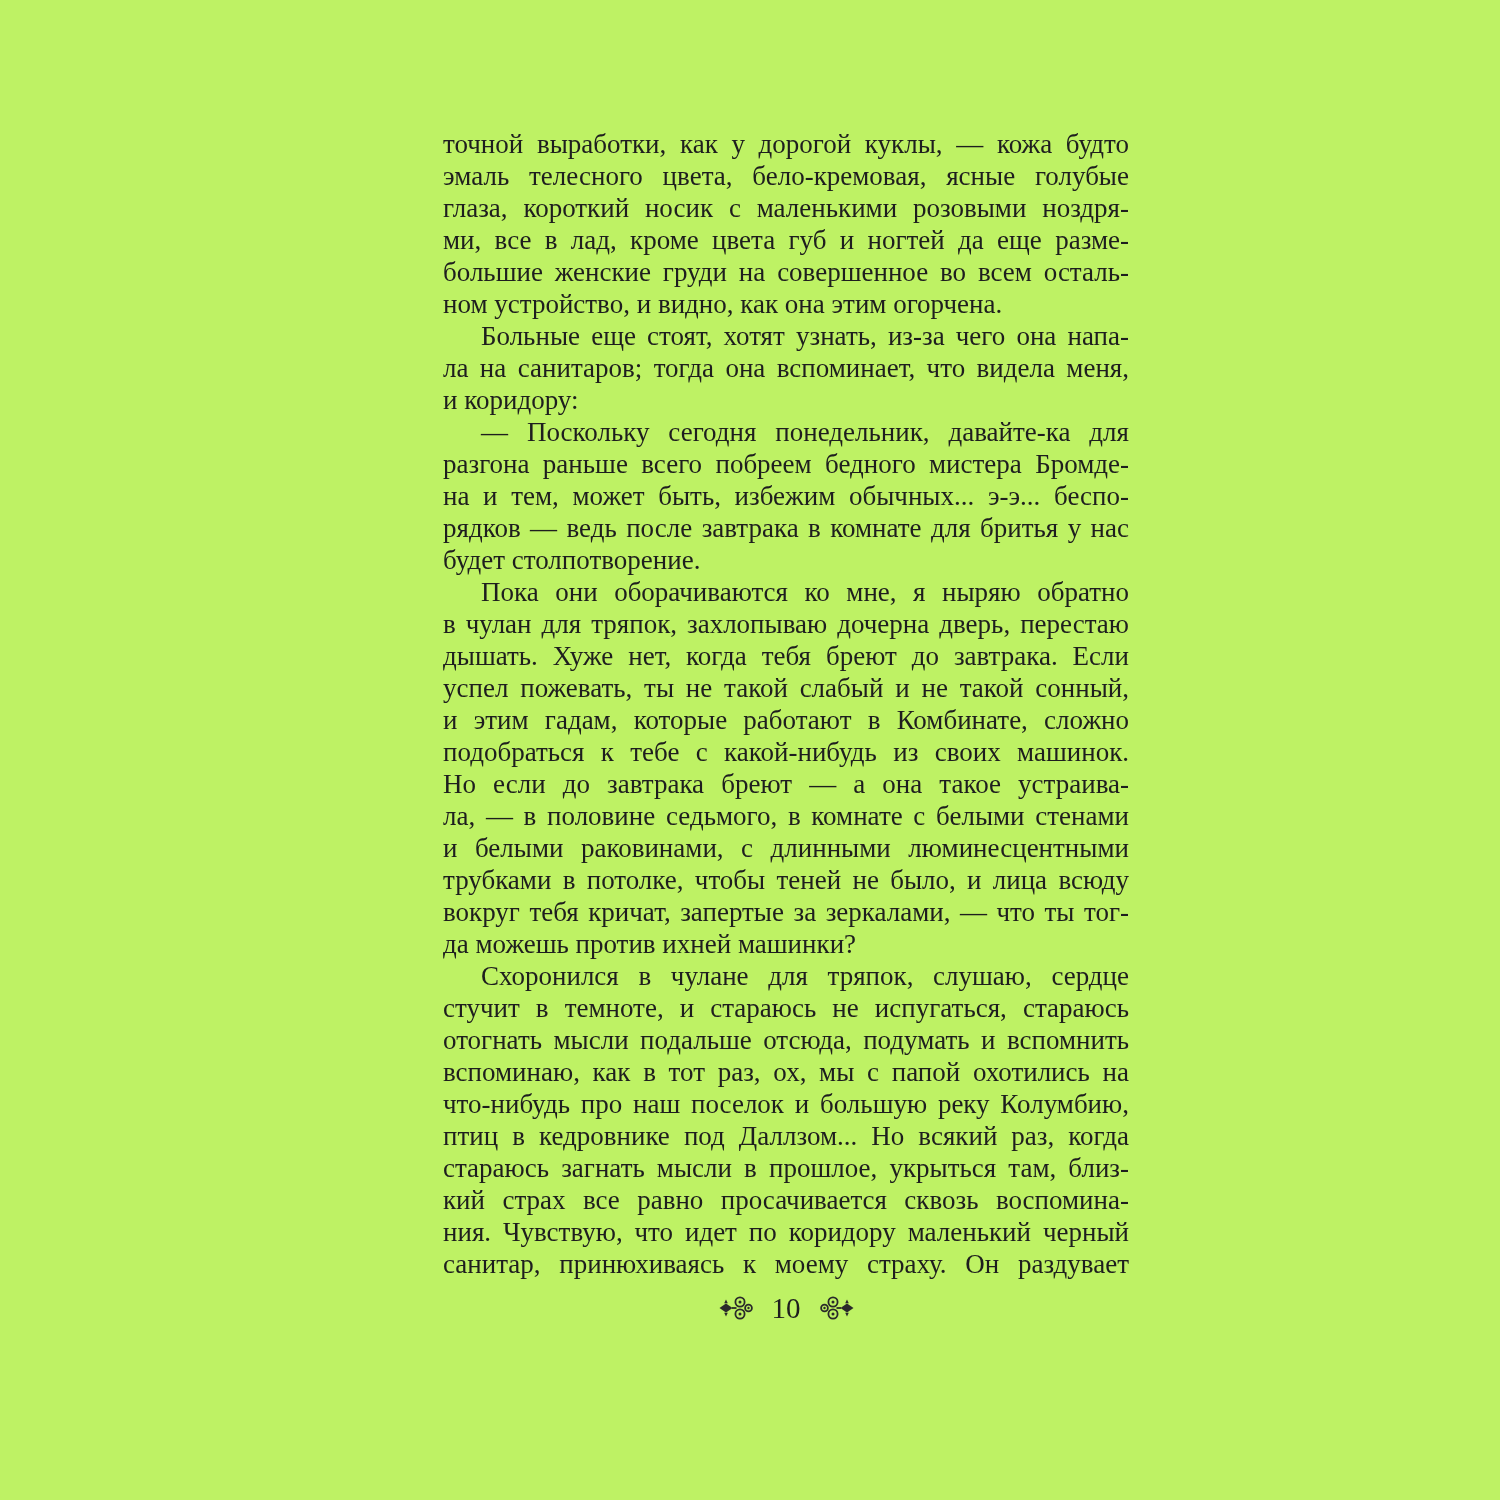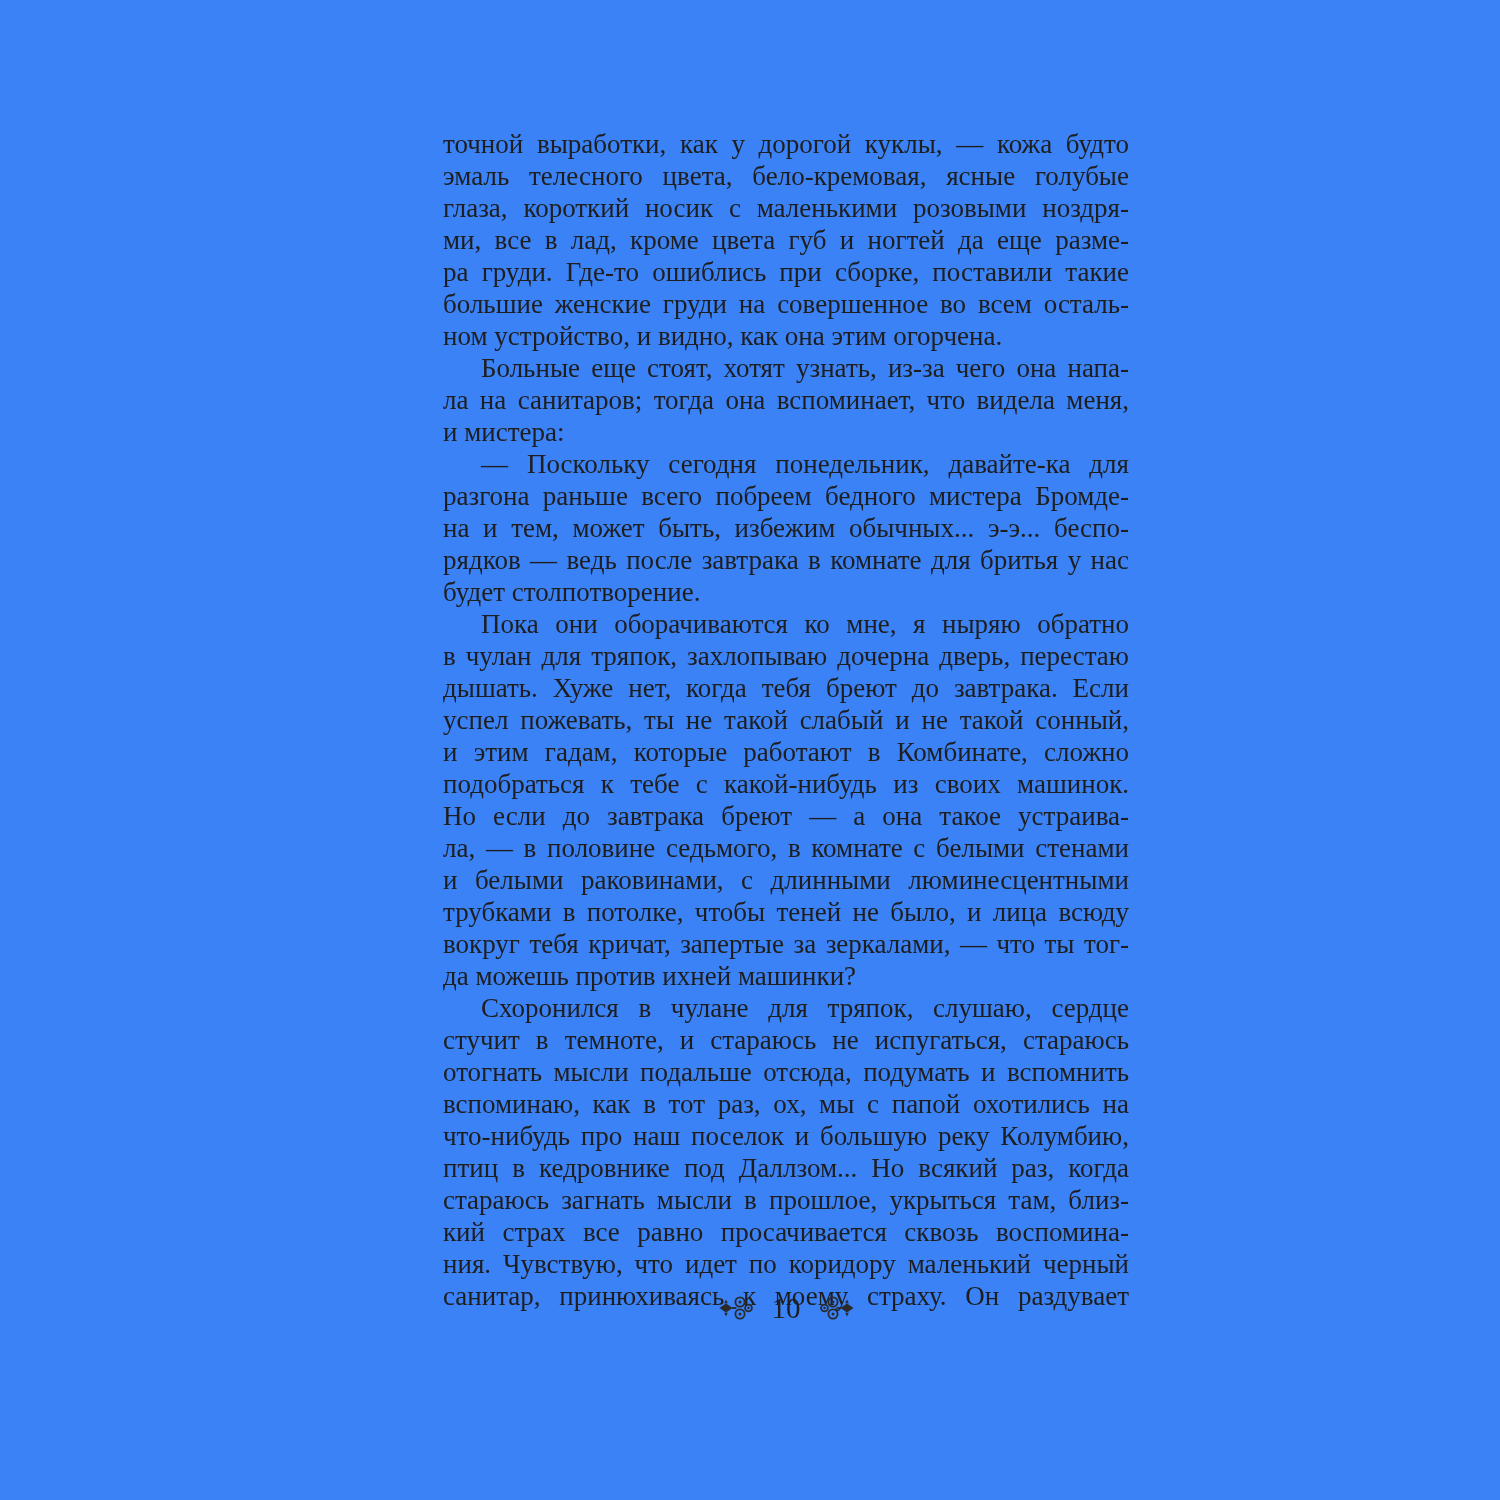--- a/index.html
+++ b/index.html
@@ -70,36 +70,35 @@
   .ornament svg {
     display: block;
   }
   .ornament.right svg {
     transform: scaleX(-1);
   }
 </style>
 </head>
 <body>
 
-<div class="page" style="background: #3b82f6; color: rgb(30, 30, 30);">
+<div class="page" style="background: #bef264; color: rgb(30, 30, 30);">
 
   <div class="text-block" id="text-block">
       <div class="para">
         <div class="line">точной выработки, как у дорогой куклы, — кожа будто</div>
         <div class="line">эмаль телесного цвета, бело-кремовая, ясные голубые</div>
         <div class="line">глаза, короткий носик с маленькими розовыми ноздря-</div>
         <div class="line">ми, все в лад, кроме цвета губ и ногтей да еще разме-</div>
-        <div class="line">ра груди. Где-то ошиблись при сборке, поставили такие</div>
         <div class="line">большие женские груди на совершенное во всем осталь-</div>
         <div class="line flush">ном устройство, и видно, как она этим огорчена.</div>
       </div>
       <div class="para">
         <div class="line indent">Больные еще стоят, хотят узнать, из-за чего она напа-</div>
         <div class="line">ла на санитаров; тогда она вспоминает, что видела меня,</div>
-        <div class="line flush">и мистера:</div>
+        <div class="line flush">и коридору:</div>
       </div>
       <div class="para">
         <div class="line indent">— Поскольку сегодня понедельник, давайте-ка для</div>
         <div class="line">разгона раньше всего побреем бедного мистера Бромде-</div>
         <div class="line">на и тем, может быть, избежим обычных... э-э... беспо-</div>
         <div class="line">рядков — ведь после завтрака в комнате для бритья у нас</div>
         <div class="line flush">будет столпотворение.</div>
       </div>
       <div class="para">
         <div class="line indent">Пока они оборачиваются ко мне, я ныряю обратно</div>

